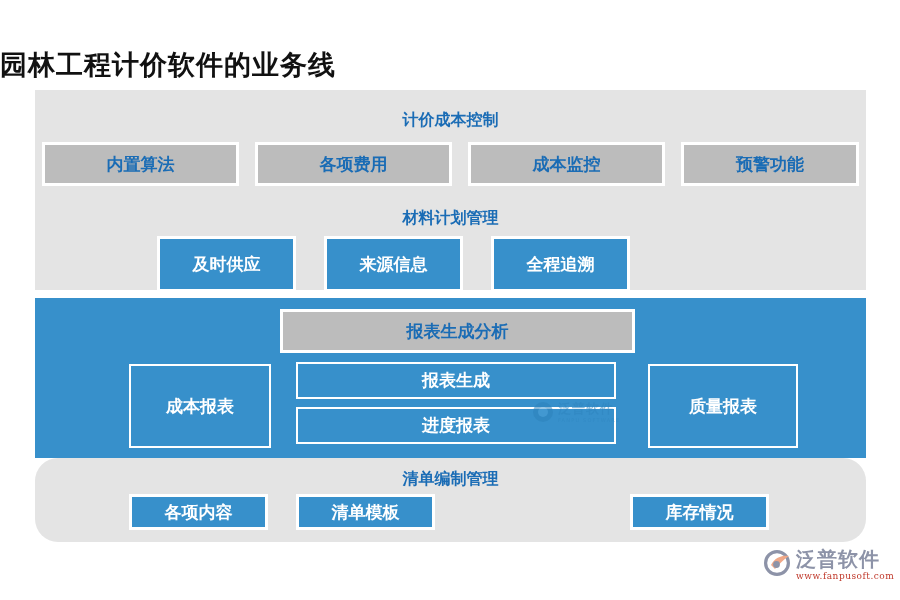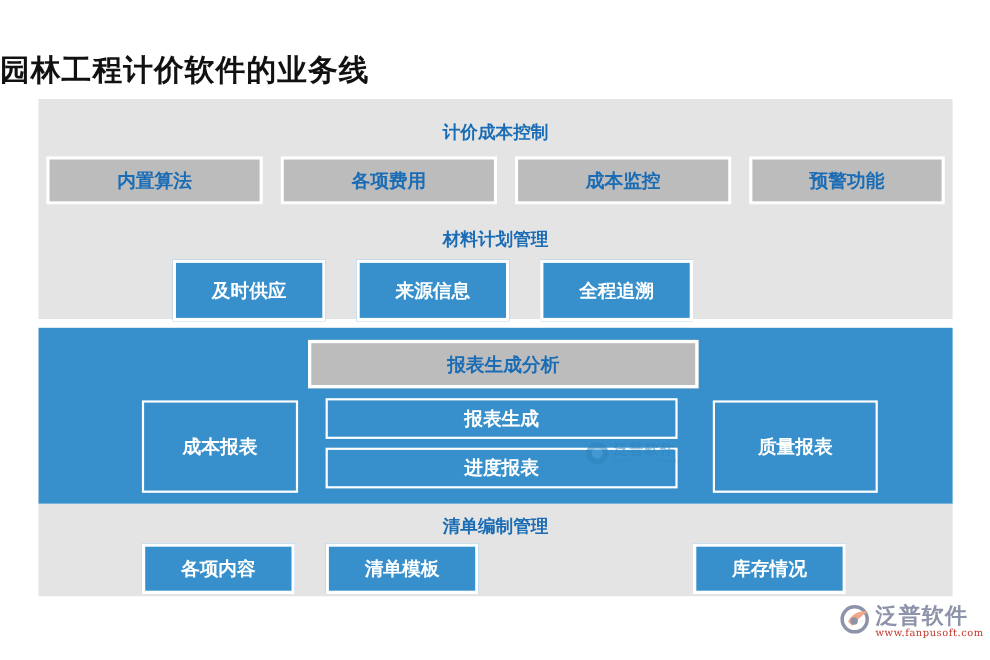--- a/index.html
+++ b/index.html
@@ -22,21 +22,21 @@
     line-height:34px;
   }
 
   
   .panel{position:absolute;left:35px;width:831px;box-sizing:border-box;}
   .panel-gray{background:#e4e4e4;padding-left:24px;}
   .panel-blue{background:#3790cb;}
 
   #panel-top{top:90px;height:200px;}
   #panel-mid{top:298px;height:160px;}
-  #panel-bottom{top:458px;height:84px;}
+  #panel-bottom{top:458px;height:84px;border-radius:23px;}
 
   
   .sec-head{
     text-align:center;
     font-size:16px;font-weight:bold;color:#1a6cb5;
     line-height:20px;
   }
   .sec-head-top{position:absolute;left:0;top:20px;width:831px;}
   .sec-head-mat{position:absolute;left:0;top:118px;width:831px;}
   .sec-head-bottom{position:absolute;left:0;top:11px;width:831px;}
@@ -74,21 +74,21 @@
   .r2.c3{left:595px;width:139px;}
 
   
   .mid-head{left:245px;top:11px;width:355px;height:44px;}
   .mid-left{left:94px;top:66px;width:142px;height:84px;}
   .mid-right{left:613px;top:66px;width:150px;height:84px;}
   .mid-c-top{left:261px;top:64px;width:320px;height:37px;}
   .mid-c-bot{left:261px;top:109px;width:320px;height:37px;}
 
   
-  .r4{top:36px;height:46px;}
+  .r4{top:36px;height:36px;}
   .r4.c0{left:94px;width:139px;}
   .r4.c1{left:261px;width:139px;}
   .r4.c2{left:428px;width:139px;}
   .r4.c3{left:595px;width:139px;}
 
   
   .watermark{
     position:absolute;left:498px;top:102px;
     display:flex;align-items:center;gap:5px;
     opacity:.55;pointer-events:none;

